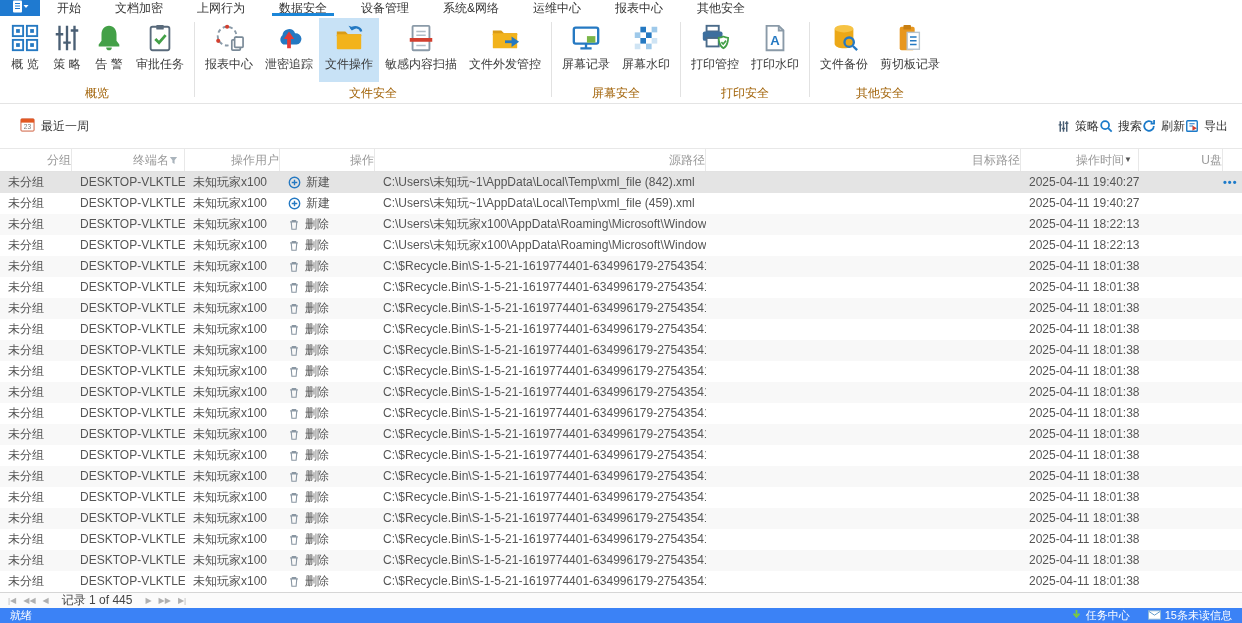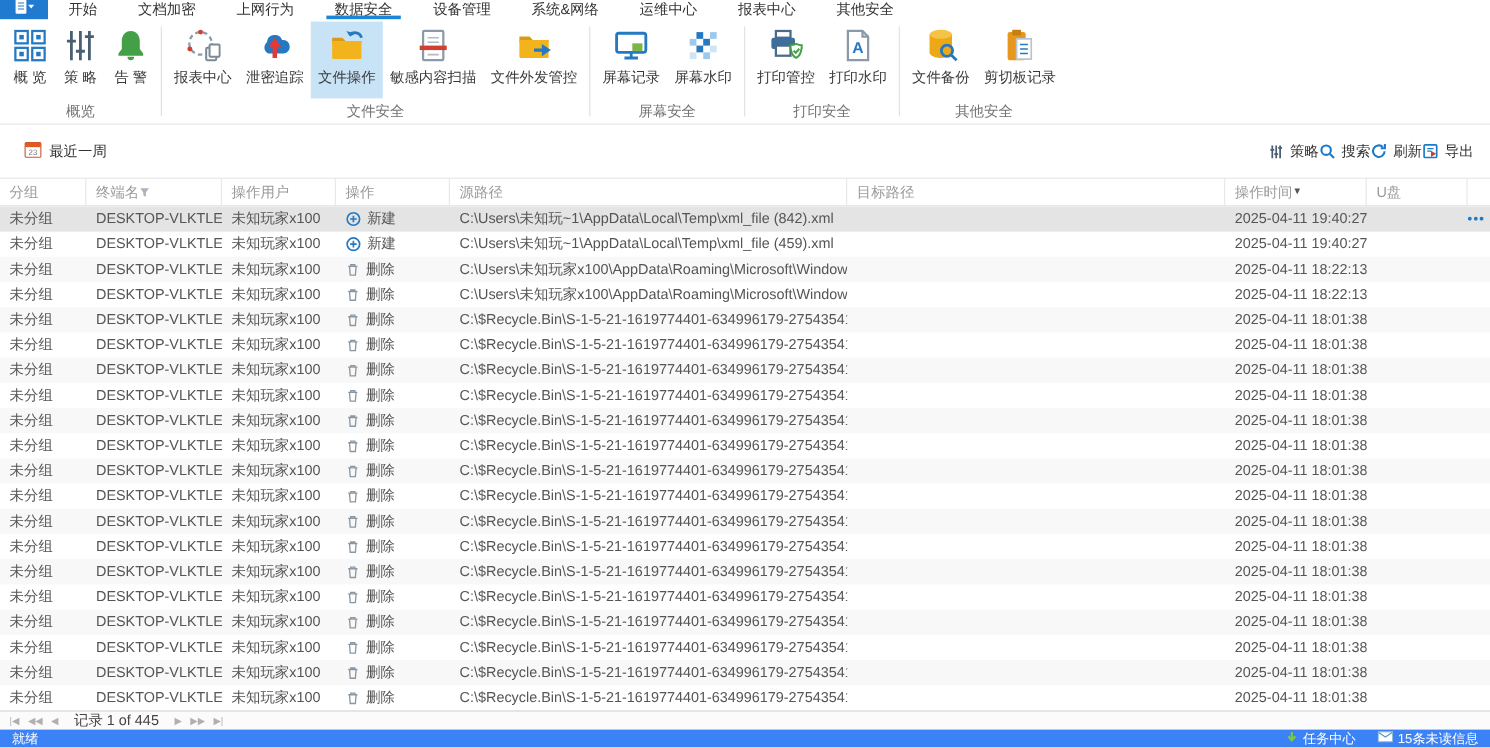--- a/index.html
+++ b/index.html
@@ -14,33 +14,33 @@
   .tab.active::after { content:""; position:absolute; left:4px; right:4px; bottom:0; height:3px; background:#1b86d8; }
 
   
   .ribbon { height:88px; border-bottom:1px solid #e4e4e4; display:flex; align-items:stretch; background:#fff; }
   .rgroup { display:flex; flex-direction:column; padding:2px 4px 0; }
   .ritems { display:flex; align-items:flex-start; flex:1; }
   .ritem { display:flex; flex-direction:column; align-items:center; gap:3px; padding:5px 6px 2px; height:64px; cursor:pointer; }
   .ritem.active { background:#c8e2f6; }
   .ricon svg { width:30px; height:30px; display:block; }
   .rlabel { font-size:12px; color:#3a3a3a; white-space:nowrap; }
-  .rgl { text-align:center; font-size:12px; color:#737373; padding:3px 0 5px; }
+  .rgl { text-align:center; font-size:12px; color:#a16207; padding:3px 0 5px; }
   .rdiv { width:1px; background:#e2e2e2; margin:6px 0; }
 
   
   .filterbar { height:44px; display:flex; align-items:center; justify-content:space-between; padding:0 14px 0 20px; background:#fff; }
   .fleft { display:flex; align-items:center; gap:6px; font-size:12px; color:#333; }
   .fright { display:flex; align-items:flex-start; gap:0; }
   .faction { display:flex; align-items:center; gap:5px; font-size:12px; color:#333; cursor:pointer; }
   .faction svg { display:block; }
 
   
   .thead { height:24px; display:flex; border-top:1px solid #e8e8e8; border-bottom:1px solid #e2e2e2; background:#fff; }
-  .th { font-size:12px; color:#9a9a9a; line-height:22px; padding-left:8px; border-right:1px solid #e8e8e8; white-space:nowrap; overflow:hidden; display:flex; align-items:center; justify-content:flex-start; cursor:pointer; }
+  .th { font-size:12px; color:#9a9a9a; line-height:22px; padding-left:8px; border-right:1px solid #e8e8e8; white-space:nowrap; overflow:hidden; display:flex; align-items:center; justify-content:flex-end; cursor:pointer; }
   .th:last-child { border-right:none; }
   .c0{width:72px}.c1{width:113px}.c2{width:95px}.c3{width:95px}.c4{width:331px}
   .c5{width:315px}.c6{width:118px}.c7{width:84px}.c8{width:19px}
   .hicon { margin-right:6px; display:flex; align-items:center; color:#555; font-size:8px; }
 
   .tbody { height:420px; overflow:hidden; }
   .tr { display:flex; height:21px; line-height:21px; font-size:12px; color:#555; }
   .tr:nth-child(odd) { background:#f8f8f8; }
   .tr.selected { background:#e4e4e4; }
   .td { padding-left:8px; white-space:nowrap; overflow:hidden; }
@@ -115,20 +115,30 @@
         <span class="rlabel">策 略</span>
       </div>
       <div class="ritem">
         <span class="ricon">
             <svg viewBox="0 0 32 32">
               <path fill="#43a047" d="M16 3c-5 0-8 4-8 9v7l-3 4v2h22v-2l-3-4v-7c0-5-3-9-8-9z"></path>
               <path fill="#43a047" d="M13 26a3 3 0 006 0z"></path>
             </svg>
           </span>
         <span class="rlabel">告 警</span>
+      </div>
+      <div class="ritem">
+        <span class="ricon">
+            <svg viewBox="0 0 32 32">
+              <rect x="6" y="4" width="20" height="25" rx="2" fill="#fff" stroke="#5a6b7c" stroke-width="2"></rect>
+              <rect x="12" y="2" width="8" height="5" rx="1" fill="#5a6b7c"></rect>
+              <path d="M11 17l4 4 7-8" stroke="#43a047" stroke-width="3" fill="none"></path>
+            </svg>
+          </span>
+        <span class="rlabel">审批任务</span>
       </div>
     </div>
     <div class="rgl">概览</div>
   </div>
 
   <div class="rdiv"></div>
 
   <div class="rgroup">
     <div class="ritems">
       <div class="ritem">

